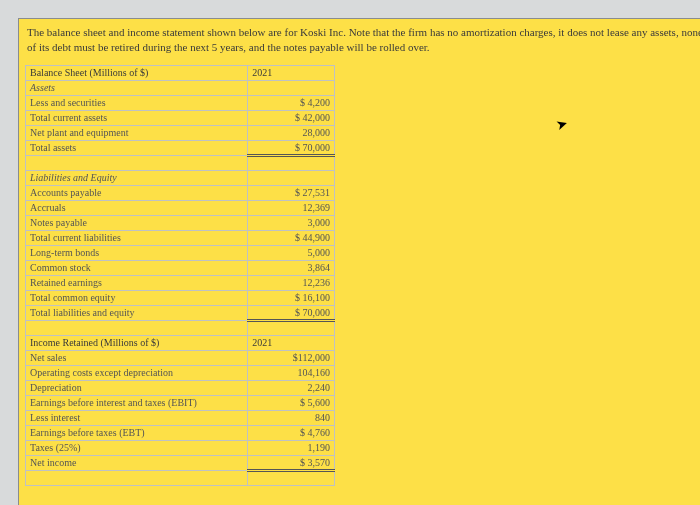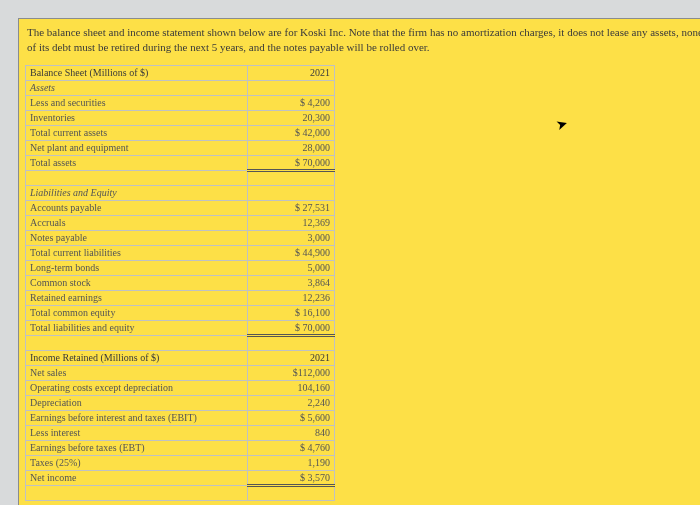--- a/index.html
+++ b/index.html
@@ -36,21 +36,21 @@
   table.fin td {
     border: 1px solid #bfc1c3;
     padding: 1px 4px 1px 4px;
     height: 15px;
     vertical-align: middle;
     white-space: nowrap;
   }
   td.lbl { width: 200px; }
   td.val { width: 78px; text-align: right; }
   td.head { font-weight: normal; color: #3a3a3a; }
-  td.yr { text-align: right; color: #3a3a3a; }
+  td.yr { text-align: left; color: #3a3a3a; }
   td.sect { font-style: italic; color: #555; }
   td.subtot { border-top: 1.5px solid #555 !important; }
   td.total  { border-top: 1.5px solid #555 !important; border-bottom: 3px double #555 !important; }
   .cursor {
     position: absolute;
     left: 556px;
     top: 116px;
     font-size: 14px;
     color: #000;
     transform: rotate(-18deg);
@@ -70,24 +70,20 @@
       <td class="lbl head">Balance Sheet (Millions of $)</td>
       <td class="val yr">2021</td>
     </tr>
     <tr>
       <td class="lbl sect">Assets</td>
       <td class="val"></td>
     </tr>
     <tr>
           <td class="lbl">Less and securities</td>
           <td class="val">$    4,200</td>
-        </tr>
-    <tr>
-          <td class="lbl">Inventories</td>
-          <td class="val">20,300</td>
         </tr>
     <tr>
           <td class="lbl">Total current assets</td>
           <td class="val subtot">$  42,000</td>
         </tr>
     <tr>
           <td class="lbl">Net plant and equipment</td>
           <td class="val">28,000</td>
         </tr>
     <tr>

